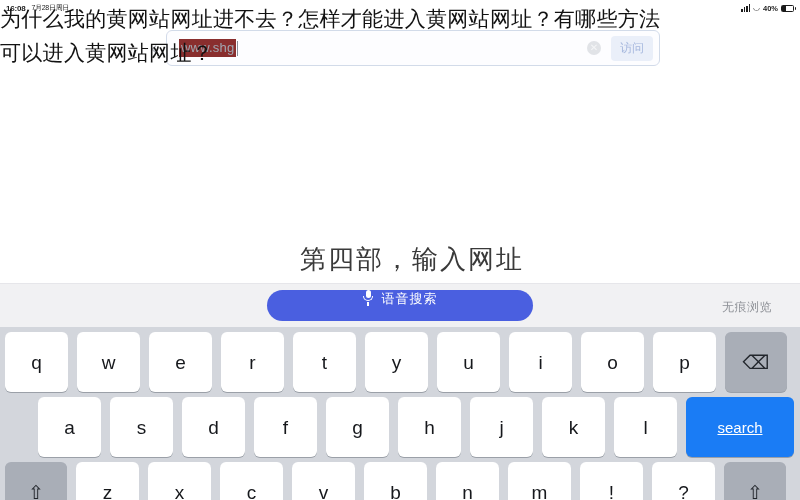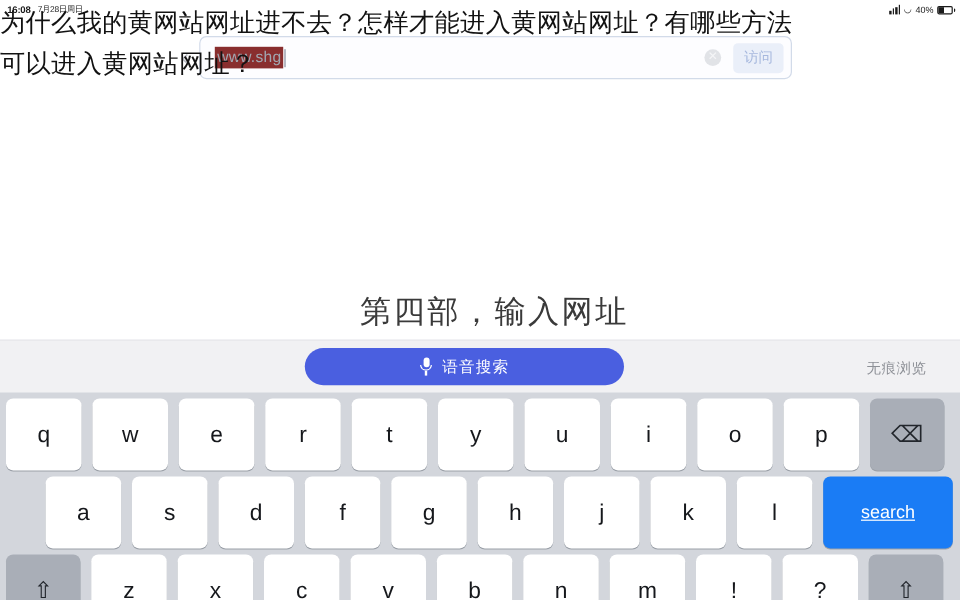--- a/index.html
+++ b/index.html
@@ -33,21 +33,21 @@
   .sb-date { font-size: 7px; letter-spacing: -0.3px; }
   .sig-icon { display: inline-block; width: 9px; height: 8px; position: relative; }
   .sig-icon i {
     position: absolute; bottom: 0; width: 1.5px; background: #1b1b1b;
   }
   .sig-icon i:nth-child(1) { left: 0;   height: 3px; }
   .sig-icon i:nth-child(2) { left: 2.5px; height: 5px; }
   .sig-icon i:nth-child(3) { left: 5px; height: 6.5px; }
   .sig-icon i:nth-child(4) { left: 7.5px; height: 8px; }
   .wifi-icon { font-size: 8px; line-height: 1; }
-  .batt-pct { font-size: 7.5px; font-weight: normal; }
+  .batt-pct { font-size: 7.5px; font-weight: bold; }
   .batt-icon {
     display: inline-block;
     width: 13px; height: 7px;
     border: 1px solid #1b1b1b;
     border-radius: 1.5px;
     position: relative;
     background: linear-gradient(to right, #1b1b1b 40%, transparent 40%);
   }
   .batt-icon::after {
     content: ""; position: absolute; right: -3px; top: 1.5px;
@@ -131,25 +131,25 @@
   
   #toolbar-strip {
     position: absolute; top: 283px; left: 0;
     width: 800px; height: 44px;
     background: #f1f1f3;
     border-top: 1px solid #e6e6ea;
     display: flex; align-items: center;
     z-index: 3;
   }
   #voice-search-btn {
-    position: absolute; left: 254px; top: 6px;
+    position: absolute; left: 267px; top: 6px;
     width: 266px; height: 31px;
     background: #4a5fe0;
     border-radius: 16px;
-    display: flex; align-items: center; justify-content: center;
+    display: flex; justify-content: center;
     gap: 8px;
     color: #ffffff;
   }
   #mic-icon { display: inline-block; width: 11px; height: 16px; position: relative; }
   #mic-icon .mic-body {
     position: absolute; top: 0; left: 3px;
     width: 5px; height: 8px; border-radius: 2.5px; background: #ffffff;
   }
   #mic-icon .mic-arc {
     position: absolute; top: 6px; left: 0.5px;

